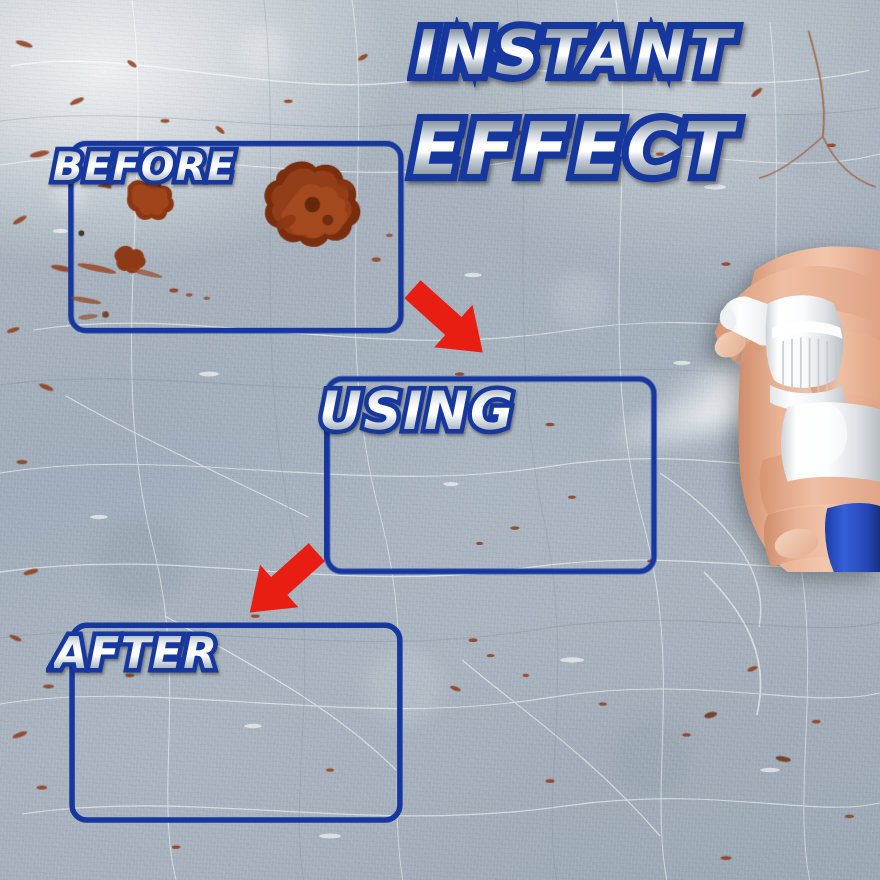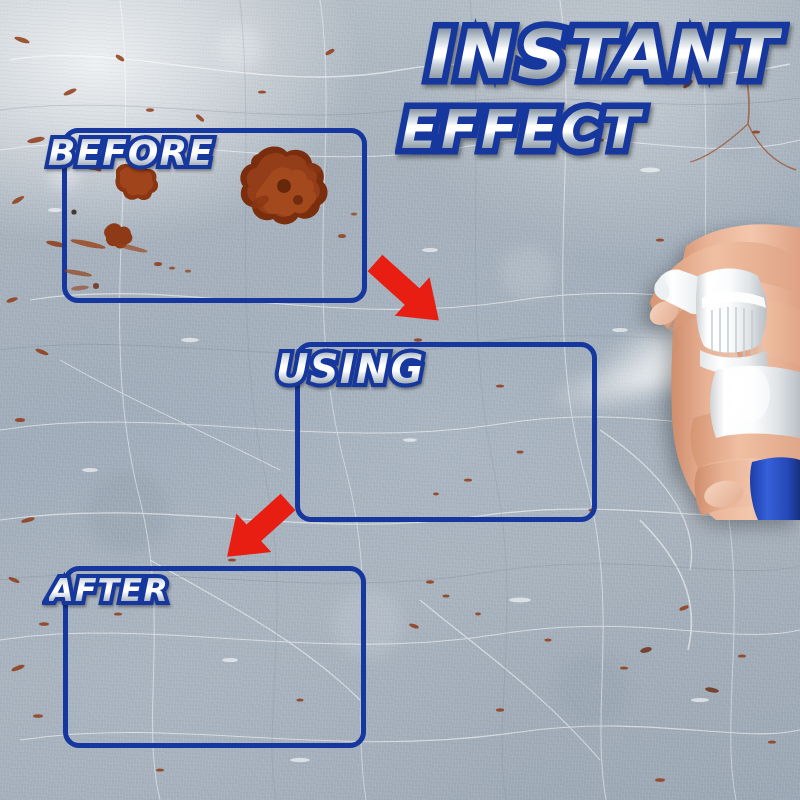--- a/index.html
+++ b/index.html
@@ -84,22 +84,22 @@
   }
   .tline-outline{
     position:absolute;left:0;right:0;
     font-family:"DejaVu Sans", sans-serif;
     font-weight:bold;font-style:italic;letter-spacing:.055em;line-height:.98;
     color:#15379e;
     -webkit-text-stroke:13px #15379e;
     text-align:center;z-index:1;
     filter:drop-shadow(2px 3px 2px rgba(0,0,0,.42));
   }
-  .t1,.t1o{font-size:68px;text-align:right;}
-  .t2,.t2o{font-size:54px;}
+  .t1,.t1o{font-size:56px;}
+  .t2,.t2o{font-size:66px;}
   .trow{position:relative;height:74px;margin-bottom:8px;}
   .trow2{position:relative;height:78px;}
 
   
   .panel{
     position:absolute;
     border:5px solid #15379e;
     border-radius:16px;
     box-sizing:border-box;
     background:transparent;
@@ -310,27 +310,27 @@
       <ellipse cx="292" cy="86" rx="3" ry="1.6" fill="#8e3a16" opacity=".7"></ellipse>
     </g>
   </svg>
 
   <div class="boxlabel" style="left:48px;top:112px;font-size:36px;">
     <span class="outline">BEFORE</span>
     <span class="fill">BEFORE</span>
   </div>
 
   <div class="panel" style="left:295px;top:342px;width:302px;height:180px;"></div>
-  <div class="boxlabel" style="left:276px;top:326px;font-size:40px;">
+  <div class="boxlabel" style="left:290px;top:326px;font-size:48px;">
     <span class="outline">USING</span>
     <span class="fill">USING</span>
   </div>
 
   <div class="panel" style="left:63px;top:566px;width:303px;height:182px;"></div>
-  <div class="boxlabel" style="left:49px;top:551px;font-size:32px;">
+  <div class="boxlabel" style="left:49px;top:551px;font-size:40px;">
     <span class="outline">AFTER</span>
     <span class="fill">AFTER</span>
   </div>
 
   <svg style="position:absolute;left:0;top:0;" width="800" height="800" viewBox="0 0 800 800">
 
     <g transform="translate(375,263) rotate(42)">
       <path d="M0 -11 L50 -11 L50 -26 L86 0 L50 26 L50 11 L0 11 Z" fill="#e81e12"></path>
     </g>
 

